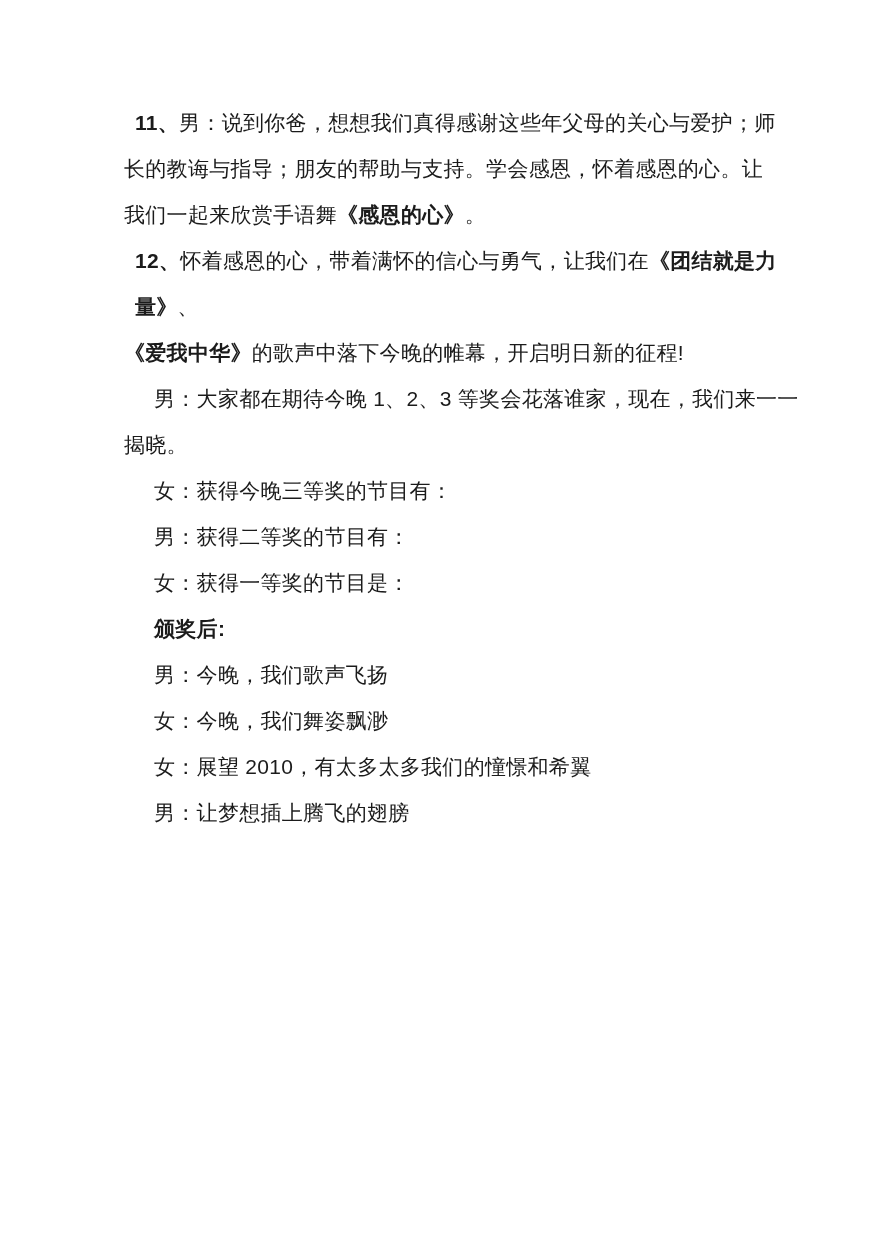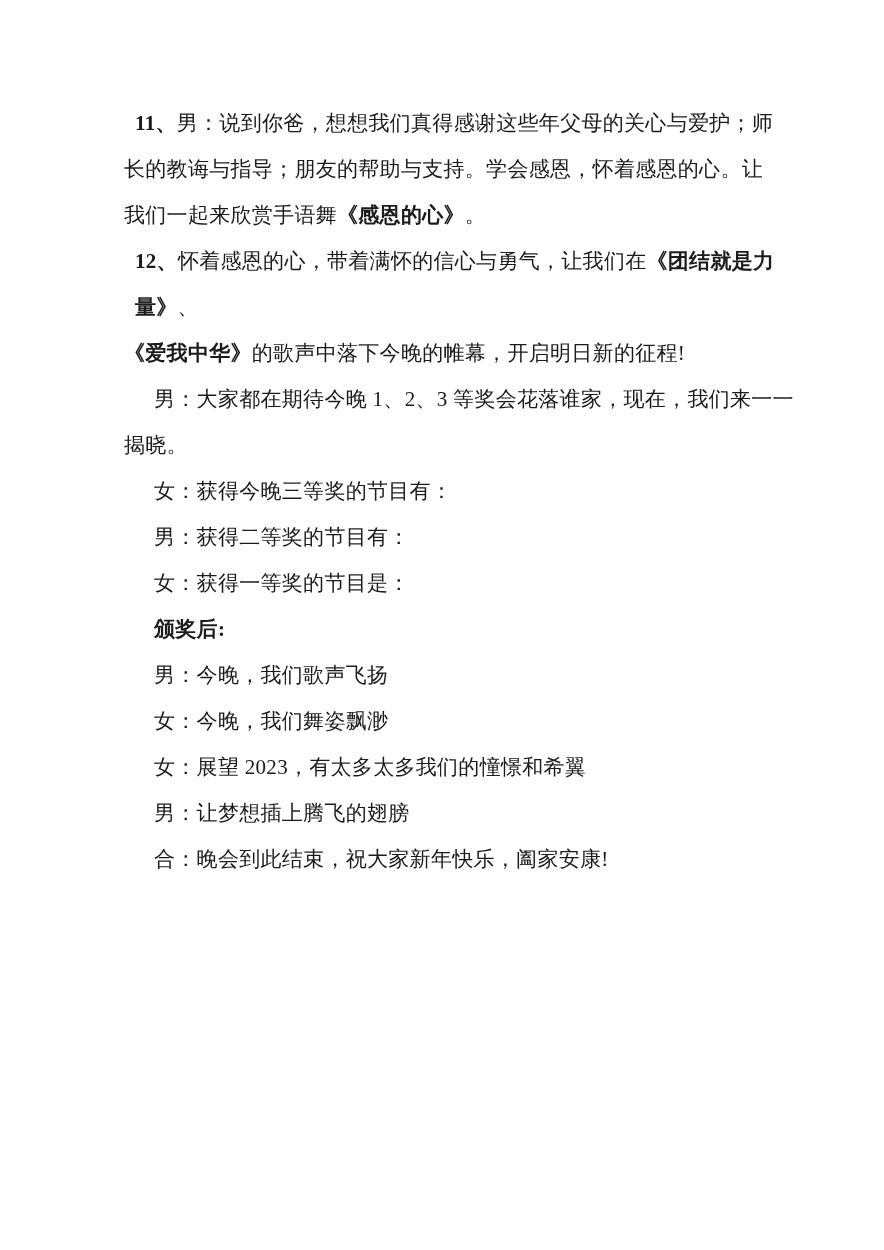--- a/index.html
+++ b/index.html
@@ -6,21 +6,21 @@
     margin: 0;
     padding: 0;
     background: #ffffff;
   }
   .page {
     position: relative;
     width: 884px;
     height: 1250px;
     background: #ffffff;
     overflow: hidden;
-    font-family: Liberation Serif, serif;
+    font-family: Liberation Sans, sans-serif;
   }
   .doc {
     position: absolute;
     left: 124px;
     top: 100px;
     width: 690px;
     color: #1b1b1b;
   }
   .line {
     font-size: 21px;
@@ -45,17 +45,16 @@
       <div class="line num"><span class="seg-bold">量》</span><span class="seg-regular">、</span></div>
       <div class="line "><span class="seg-bold">《爱我中华》</span><span class="seg-regular">的歌声中落下今晚的帷幕，开启明日新的征程!</span></div>
       <div class="line dlg"><span class="seg-regular">男：大家都在期待今晚 1、2、3 等奖会花落谁家，现在，我们来一一</span></div>
       <div class="line "><span class="seg-regular">揭晓。</span></div>
       <div class="line dlg"><span class="seg-regular">女：获得今晚三等奖的节目有：</span></div>
       <div class="line dlg"><span class="seg-regular">男：获得二等奖的节目有：</span></div>
       <div class="line dlg"><span class="seg-regular">女：获得一等奖的节目是：</span></div>
       <div class="line dlg"><span class="seg-bold">颁奖后:</span></div>
       <div class="line dlg"><span class="seg-regular">男：今晚，我们歌声飞扬</span></div>
       <div class="line dlg"><span class="seg-regular">女：今晚，我们舞姿飘渺</span></div>
-      <div class="line dlg"><span class="seg-regular">女：展望 2023，有太多太多我们的憧憬和希翼</span></div>
+      <div class="line dlg"><span class="seg-regular">女：展望 2010，有太多太多我们的憧憬和希翼</span></div>
       <div class="line dlg"><span class="seg-regular">男：让梦想插上腾飞的翅膀</span></div>
-      <div class="line dlg"><span class="seg-regular">合：晚会到此结束，祝大家新年快乐，阖家安康!</span></div>
     </div>
 </div>
 
 </body></html>

